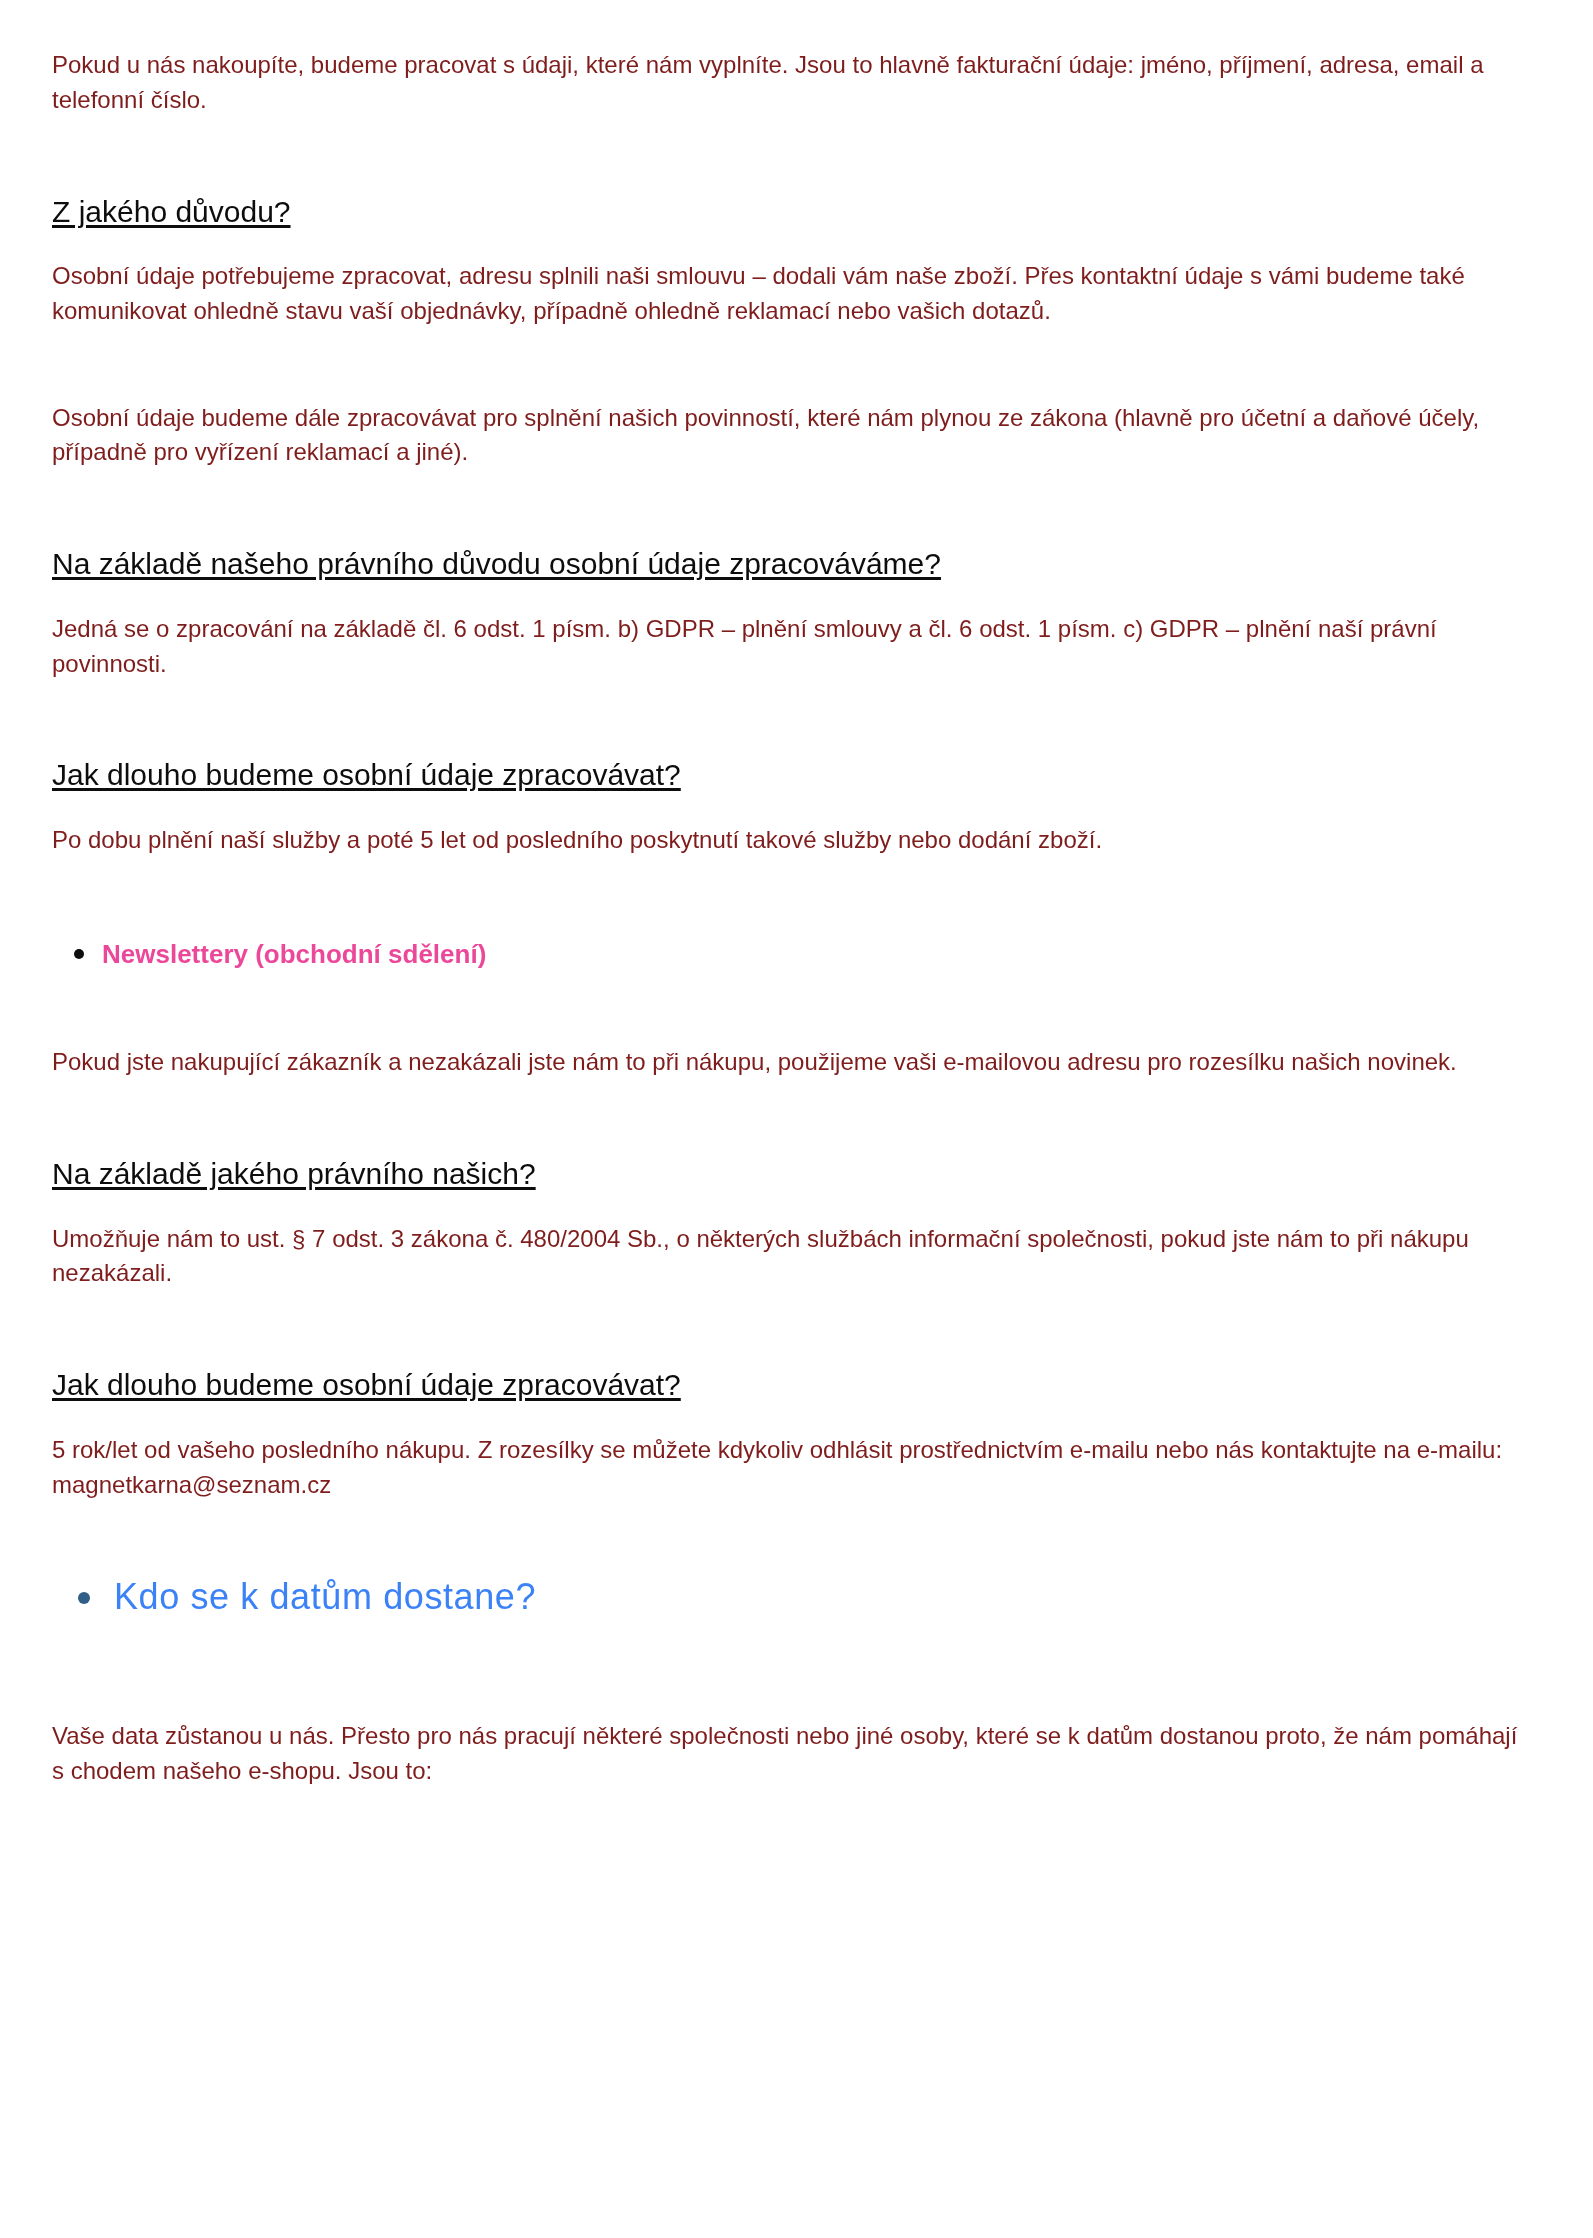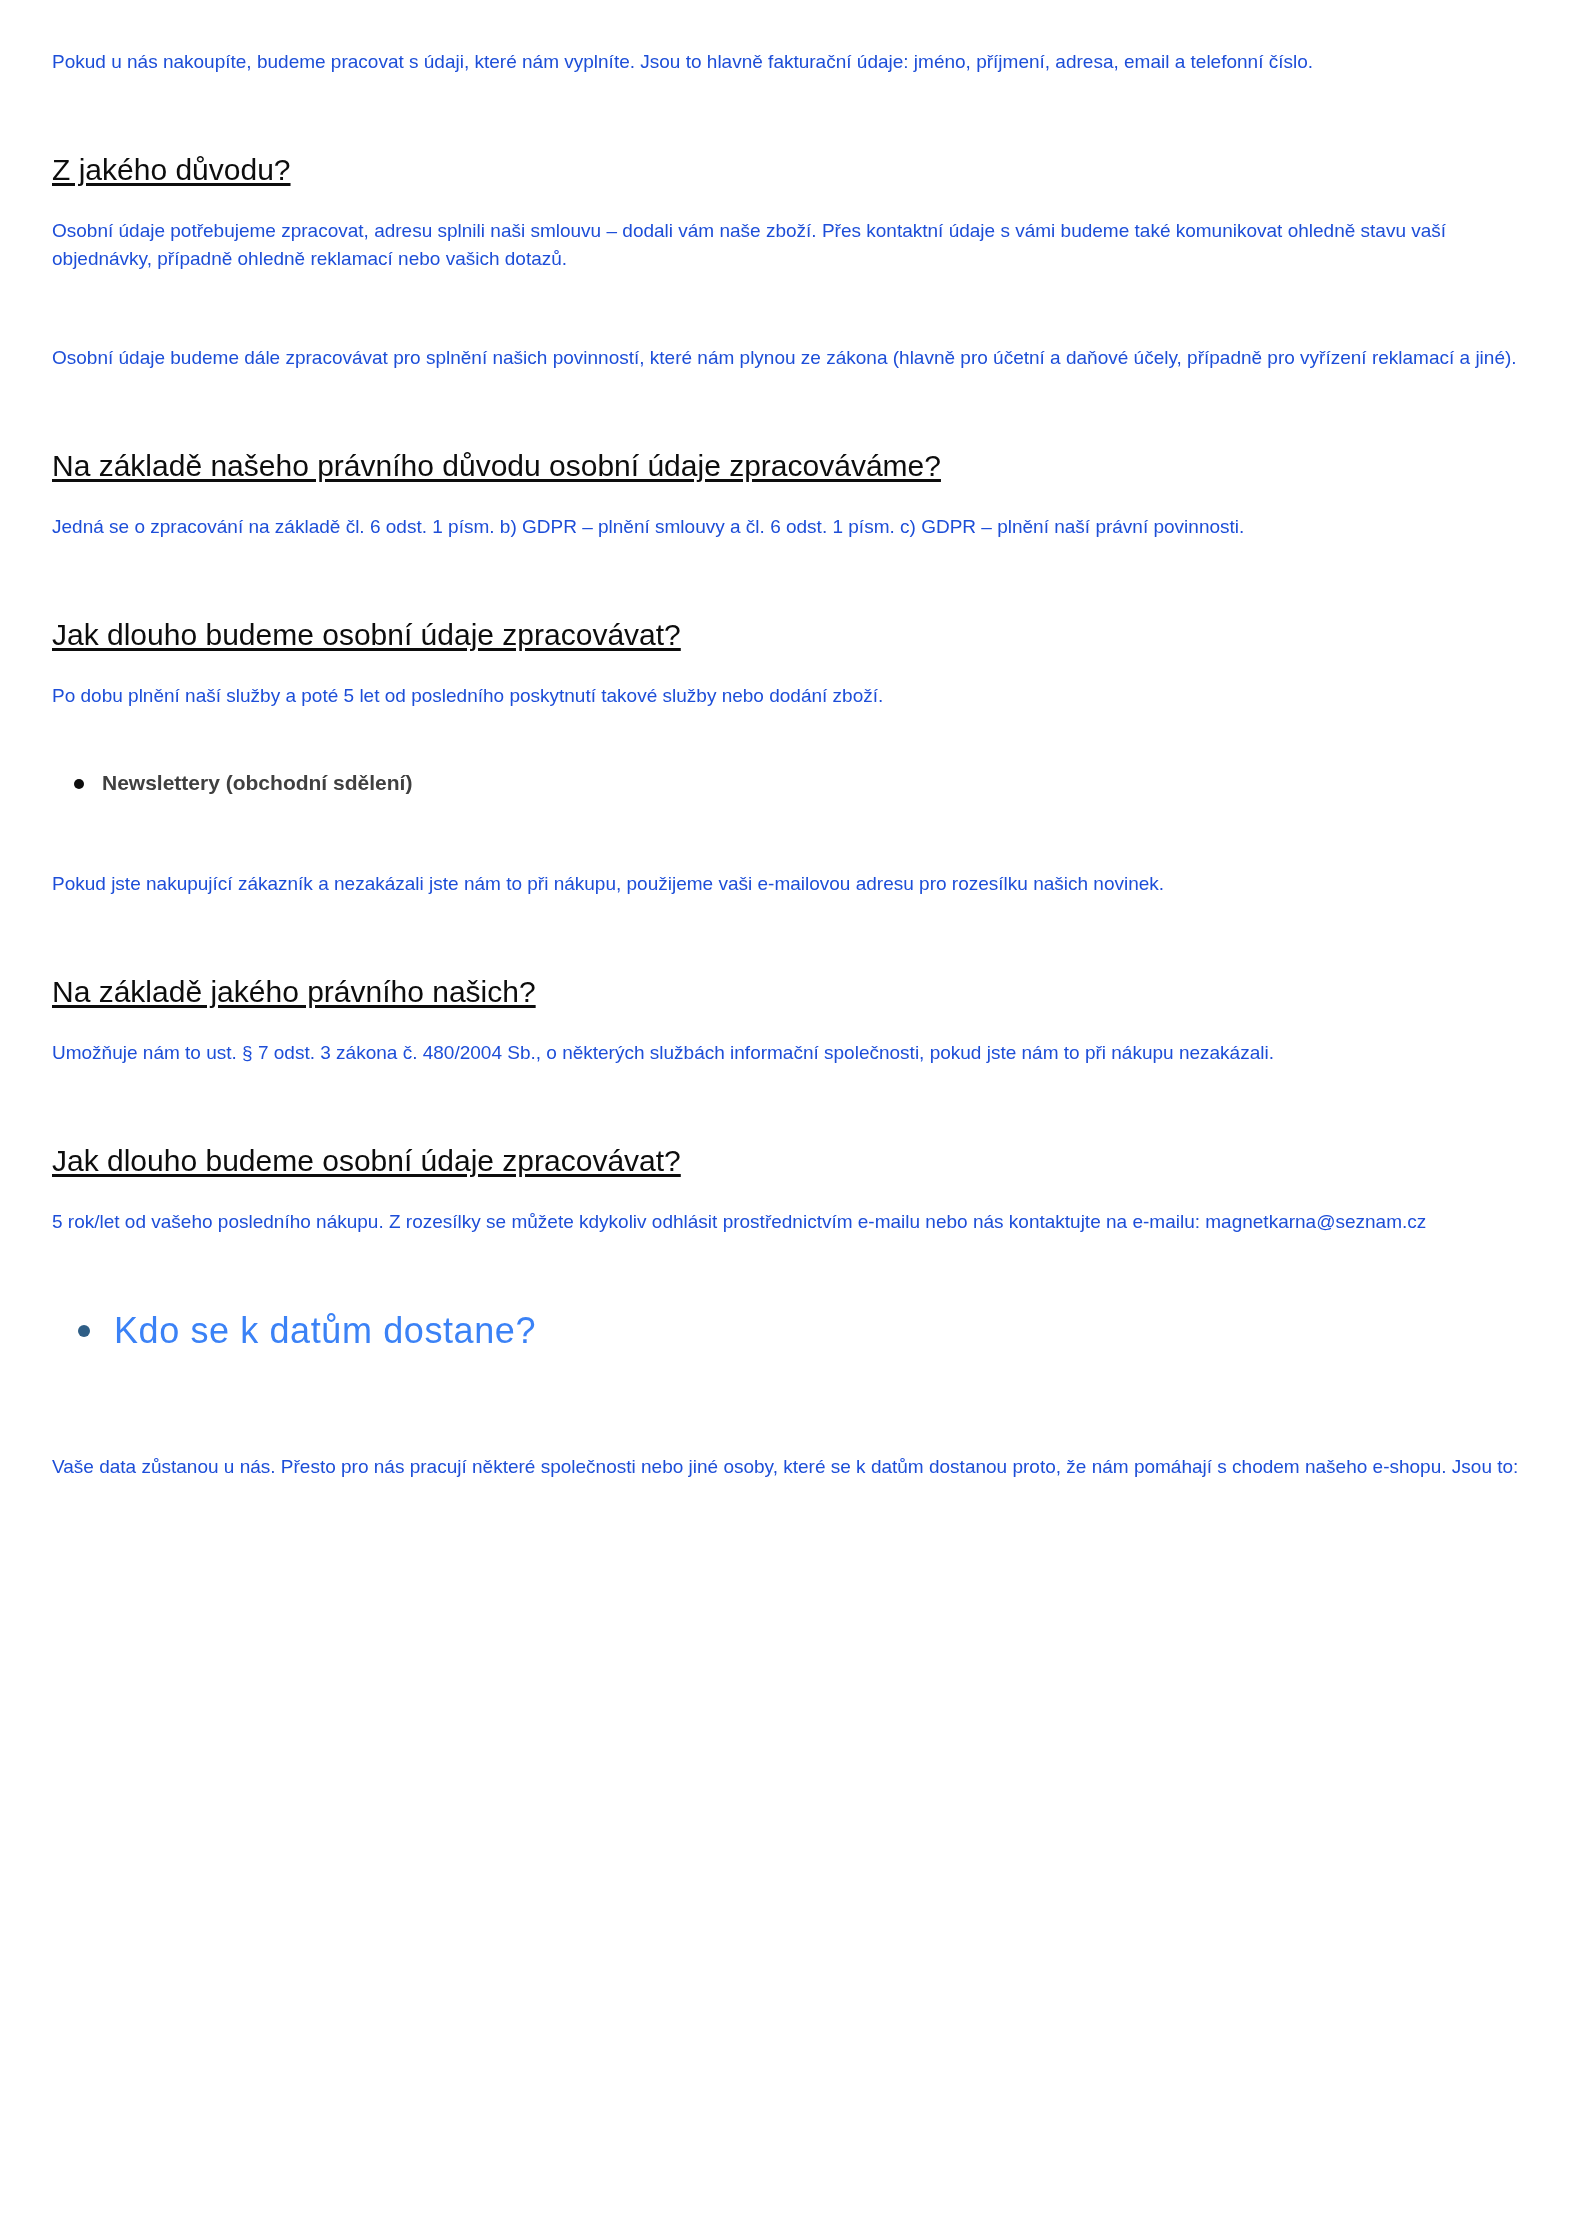--- a/index.html
+++ b/index.html
@@ -15,23 +15,23 @@
     -webkit-font-smoothing: antialiased;
   }
   .page {
     position: relative;
     width: 1593px;
     height: 2238px;
     box-sizing: border-box;
     padding: 48px 68px 0 52px;
   }
   .body-text {
-    font-size: 19px;
+    font-size: 24px;
     line-height: 1.45;
-    color: #1d4ed8;
+    color: #7f1d1d;
     margin: 0;
     max-width: 1470px;
   }
   .para {
     margin: 0 0 0 0;
   }
   .sub-head {
     font-size: 30px;
     line-height: 1.45;
     color: #0d0d0d;
@@ -44,23 +44,24 @@
   .gap-sm { height: 26px; }
 
   ul.bullets {
     list-style: none;
     margin: 0;
     padding: 0;
   }
   .bullet-item {
     position: relative;
     padding-left: 50px;
-    font-size: 21px;
+    font-size: 26px;
     line-height: 1.45;
-    color: #404040;
+    color: #ec4899;
+    margin-top: 20px;
   }
   .bullet-item .dot {
     position: absolute;
     left: 22px;
     top: 0.52em;
     width: 10px;
     height: 10px;
     background: #0d0d0d;
     border-radius: 50%;
   }

